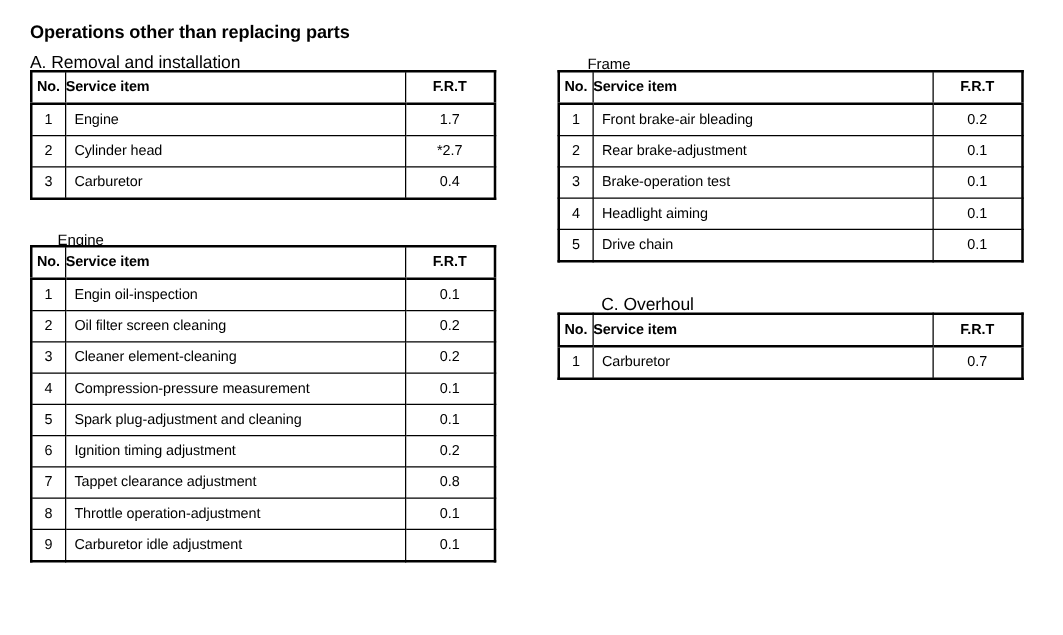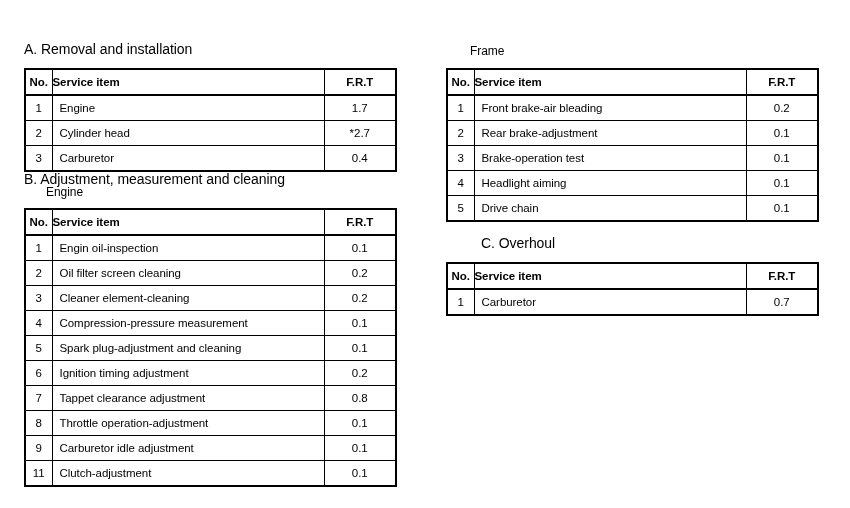--- a/index.html
+++ b/index.html
@@ -50,21 +50,20 @@
     letter-spacing: -0.05px;
   }
 
   
   .frt-table {
     position: absolute;
     border-collapse: collapse;
     table-layout: fixed;
     background: #fff;
     border: 2px solid #000;
-    margin-top: 12px;
   }
   .frt-table td, .frt-table th {
     border: 1px solid #000;
     padding: 0;
     font-size: 11.5px;
     font-weight: normal;
     height: 24px;
     vertical-align: middle;
     letter-spacing: -0.05px;
   }
@@ -113,20 +112,21 @@
   #table-overhoul { left: 446px; top: 250px; width: 371px; }
   #table-overhoul col.c1 { width: 27px; }
   #table-overhoul col.c2 { width: 272px; }
   #table-overhoul col.c3 { width: 72px; }
 </style>
 </head>
 <body>
 
 <div class="page">
 
+  <div class="doc-title">Operations other than replacing parts</div>
 
   <div class="section-label" style="left:24px; top:41px;">A. Removal and installation</div>
 
   <table class="frt-table" id="table-a">
     <colgroup>
         <col class="c1">
         <col class="c2">
         <col class="c3">
       </colgroup>
     <thead>
@@ -148,21 +148,20 @@
         <td class="col-frt">*2.7</td>
       </tr>
       <tr>
         <td class="col-no">3</td>
         <td class="col-item">Carburetor</td>
         <td class="col-frt">0.4</td>
       </tr>
     </tbody>
   </table>
 
-  <div class="section-label" style="left:24px; top:171px;">B. Adjustment, measurement and cleaning</div>
   <div class="sub-label" style="left:46px; top:185px;">Engine</div>
 
   <table class="frt-table" id="table-b">
     <colgroup>
         <col class="c1">
         <col class="c2">
         <col class="c3">
       </colgroup>
     <thead>
       <tr>
@@ -210,25 +209,20 @@
       <tr>
         <td class="col-no">8</td>
         <td class="col-item">Throttle operation-adjustment</td>
         <td class="col-frt">0.1</td>
       </tr>
       <tr>
         <td class="col-no">9</td>
         <td class="col-item">Carburetor idle adjustment</td>
         <td class="col-frt">0.1</td>
       </tr>
-      <tr>
-        <td class="col-no">11</td>
-        <td class="col-item">Clutch-adjustment</td>
-        <td class="col-frt">0.1</td>
-      </tr>
     </tbody>
   </table>
 
   <div class="sub-label" style="left:470px; top:44px;">Frame</div>
 
   <table class="frt-table" id="table-frame">
     <colgroup>
         <col class="c1">
         <col class="c2">
         <col class="c3">

